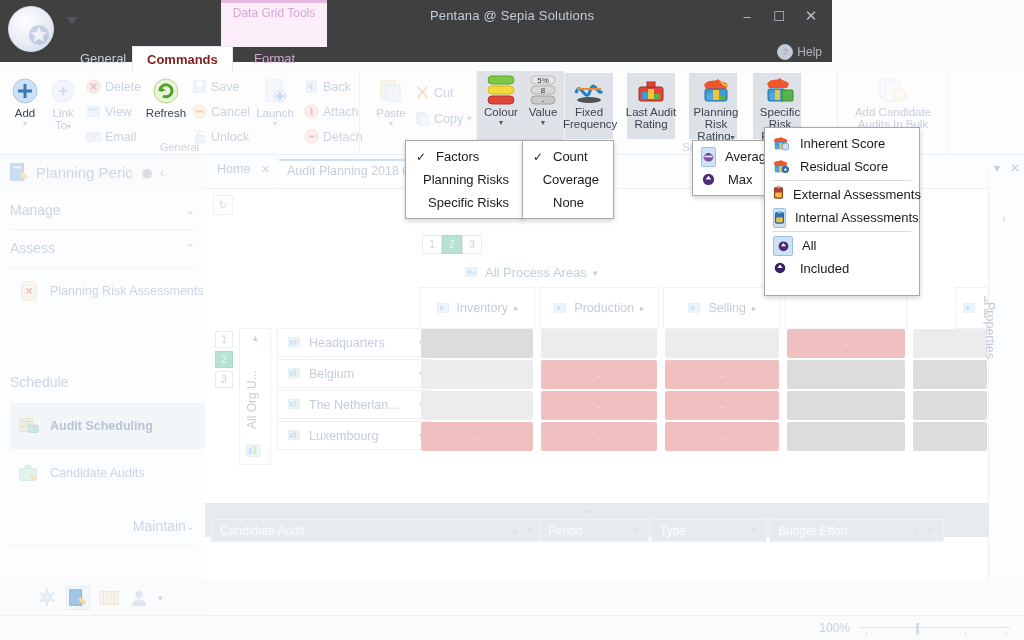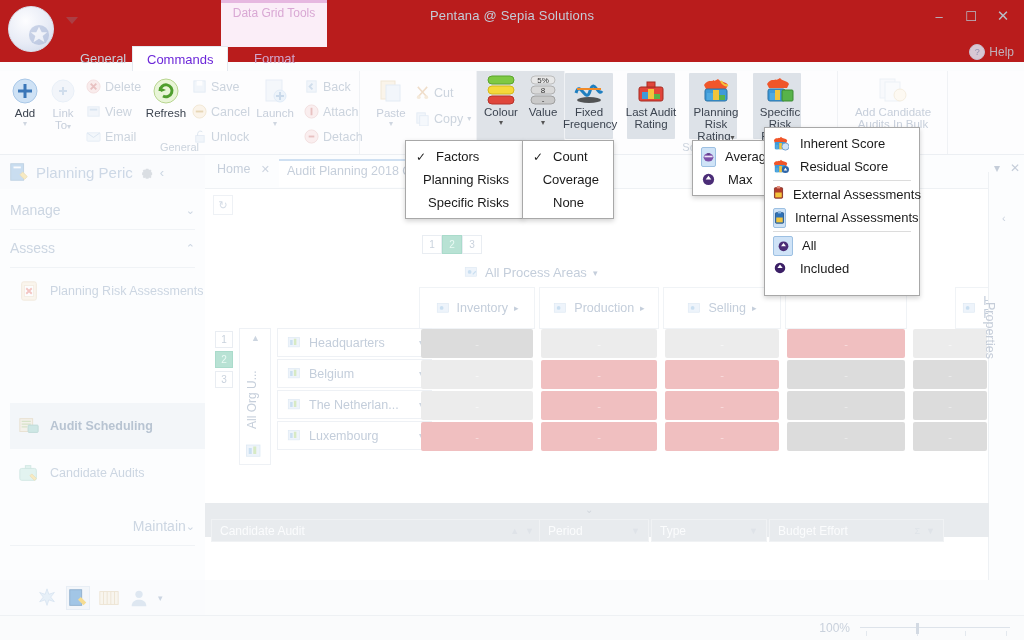--- a/index.html
+++ b/index.html
@@ -7,21 +7,21 @@
     width:1024px;height:640px;overflow:hidden;
     font-family:"Liberation Sans","DejaVu Sans",sans-serif;
     font-size:12px;
     background:#ffffff;
     color:#444;
     -webkit-font-smoothing:antialiased;
   }
   .app{position:relative;width:1024px;height:640px;background:#fbfcfd;}
 
   
-  .titlebar{position:absolute;left:0;top:0;width:1024px;height:62px;background:#b91c1c;}
+  .titlebar{position:absolute;left:0;top:0;width:832px;height:62px;background:#404040;}
   .logo-circle{position:absolute;left:8px;top:6px;width:44px;height:44px;border-radius:50%;
     background:radial-gradient(circle at 38% 32%,#fdfdff 0%,#e8ecf6 55%,#ced7ea 100%);
     border:1px solid #dbe2ee;}
   .logo-glyph{position:absolute;left:19px;top:17px;width:22px;height:22px;opacity:.5;}
   .qat-arrow{position:absolute;left:64px;top:14px;width:16px;height:12px;opacity:.28;}
   .window-title{position:absolute;left:0;top:8px;width:1024px;text-align:center;
     font-size:13px;color:#c3ccd8;letter-spacing:.2px;}
   .wbtns{position:absolute;right:6px;top:4px;display:flex;gap:2px;}
   .wbtn{width:30px;height:24px;display:flex;align-items:center;justify-content:center;
     color:#b6bec9;font-size:13px;}
@@ -34,22 +34,22 @@
   
   .ctx-band{position:absolute;left:221px;top:0px;width:106px;height:47px;background:#fbeef8;}
   .ctx-top{position:absolute;left:221px;top:0px;width:106px;height:3px;background:#e6b8e0;}
   .ctx-label{position:absolute;left:221px;top:6px;width:106px;text-align:center;
     font-size:12px;color:#d9a8d4;}
 
   
   .ribtabs{position:absolute;left:0;top:46px;width:1024px;height:26px;}
   .ribtab{position:absolute;top:0;height:26px;line-height:25px;padding:0 14px;font-size:13px;}
   .ribtab.general{left:66px;color:#c7cfdb;}
-  .ribtab.commands{left:132px;color:#6d28d9;background:#fff;
-    border:1px solid #e4e9f0;border-bottom:1px solid #fff;box-sizing:border-box;}
+  .ribtab.commands{left:132px;color:#7f1d1d;background:#fff;
+    border:1px solid #e4e9f0;border-bottom:1px solid #fff;box-sizing:border-box;font-weight:bold;}
   .ribtab.format{left:240px;color:#d0a6cc;}
 
   
   .ribbon{position:absolute;left:0;top:71px;width:1024px;height:83px;background:#fdfdfe;
     border-bottom:1px solid #eceff3;}
   .rgroup{position:absolute;top:0;height:83px;border-right:1px solid #f0f2f5;box-sizing:border-box;}
   .rgroup-label{position:absolute;bottom:1px;width:100%;text-align:center;font-size:11px;color:#ccd4de;}
   .bigbtn{position:absolute;text-align:center;width:46px;}
   .bigbtn .ic{height:30px;display:flex;align-items:center;justify-content:center;}
   .bigbtn .lb{font-size:11.5px;color:#c7cfdb;line-height:12px;margin-top:1px;}
@@ -473,20 +473,23 @@
 
     <div class="sb-item" style="top:113px;">
       <svg class="sb-ico" viewBox="0 0 24 24">
           <rect x="4" y="2" width="16" height="20" rx="2" fill="#f7e3c8" stroke="#d6b98d"></rect>
           <rect x="7" y="6" width="10" height="12" fill="#fff" stroke="#e3c9a4"></rect>
           <path d="M9 9l6 6M15 9l-6 6" stroke="#e0473c" stroke-width="2"></path>
         </svg>
       <span>Planning Risk Assessments</span>
     </div>
 
+    <div class="sb-group" style="top:208px;border-bottom:none;">
+      <span>Schedule</span>
+    </div>
 
     <div class="sb-item sel" style="top:248px;">
       <svg class="sb-ico" viewBox="0 0 24 24">
           <rect x="2" y="4" width="14" height="14" fill="#f5e6c8" stroke="#cfae72"></rect>
           <path d="M4 7h10M4 10h10M4 13h6" stroke="#9ab95c" stroke-width="1.5"></path>
           <rect x="11" y="11" width="11" height="8" rx="1" fill="#7ac8b8" stroke="#4d9e8d"></rect>
         </svg>
       <span>Audit Scheduling</span>
     </div>
     <div class="sb-item" style="top:295px;">

